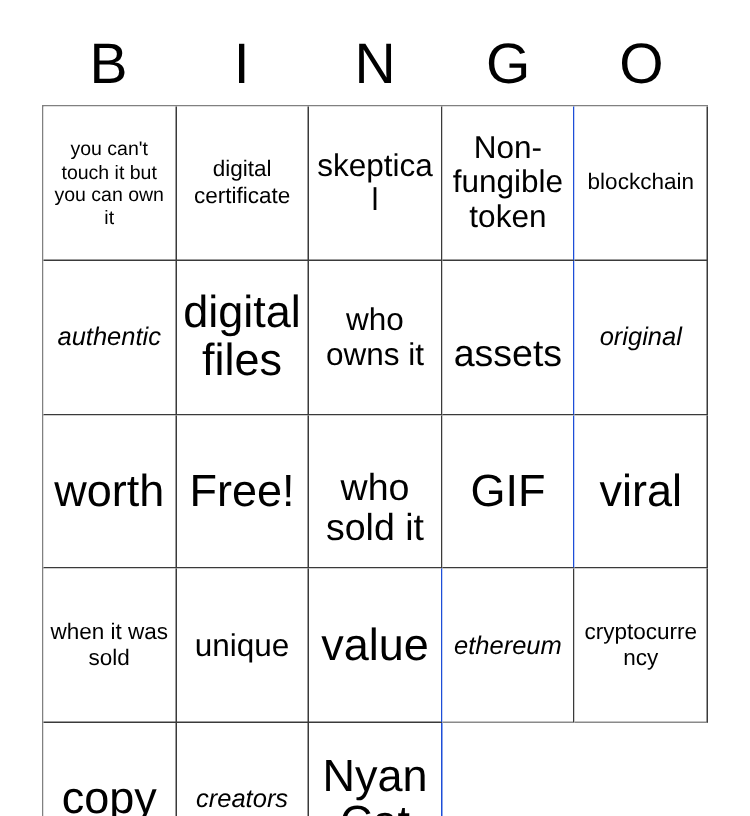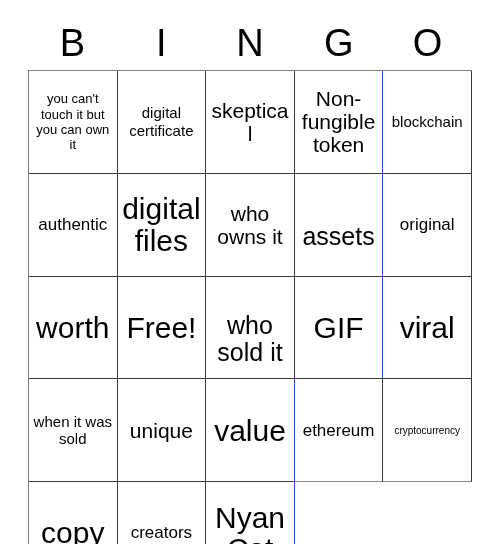--- a/index.html
+++ b/index.html
@@ -80,24 +80,24 @@
 
   .cell-text {
     display: block;
     width: 100%;
     line-height: 1.08;
     color: #000000;
     word-wrap: break-word;
   }
 
   
-  .fs-xxs { font-size: 10px; line-height: 1.15; }
+  .fs-xxs { font-size: 15px; line-height: 1.15; }
   .fs-xs  { font-size: 13px;   line-height: 1.18; }
   .fs-sm  { font-size: 15px;   line-height: 1.18; }
-  .fs-md  { font-size: 17px;   line-height: 1.14; }
+  .fs-md  { font-size: 17px;   line-height: 1.14; font-style: italic; }
   .fs-lg  { font-size: 21px;   line-height: 1.10; }
   .fs-xl  { font-size: 25px;   line-height: 1.08; margin-top: 24px; }
   .fs-xxl { font-size: 30px;   line-height: 1.05; }
 </style>
 </head>
 <body>
 
 <div id="card-root">
 
   <div id="bingo-header">

